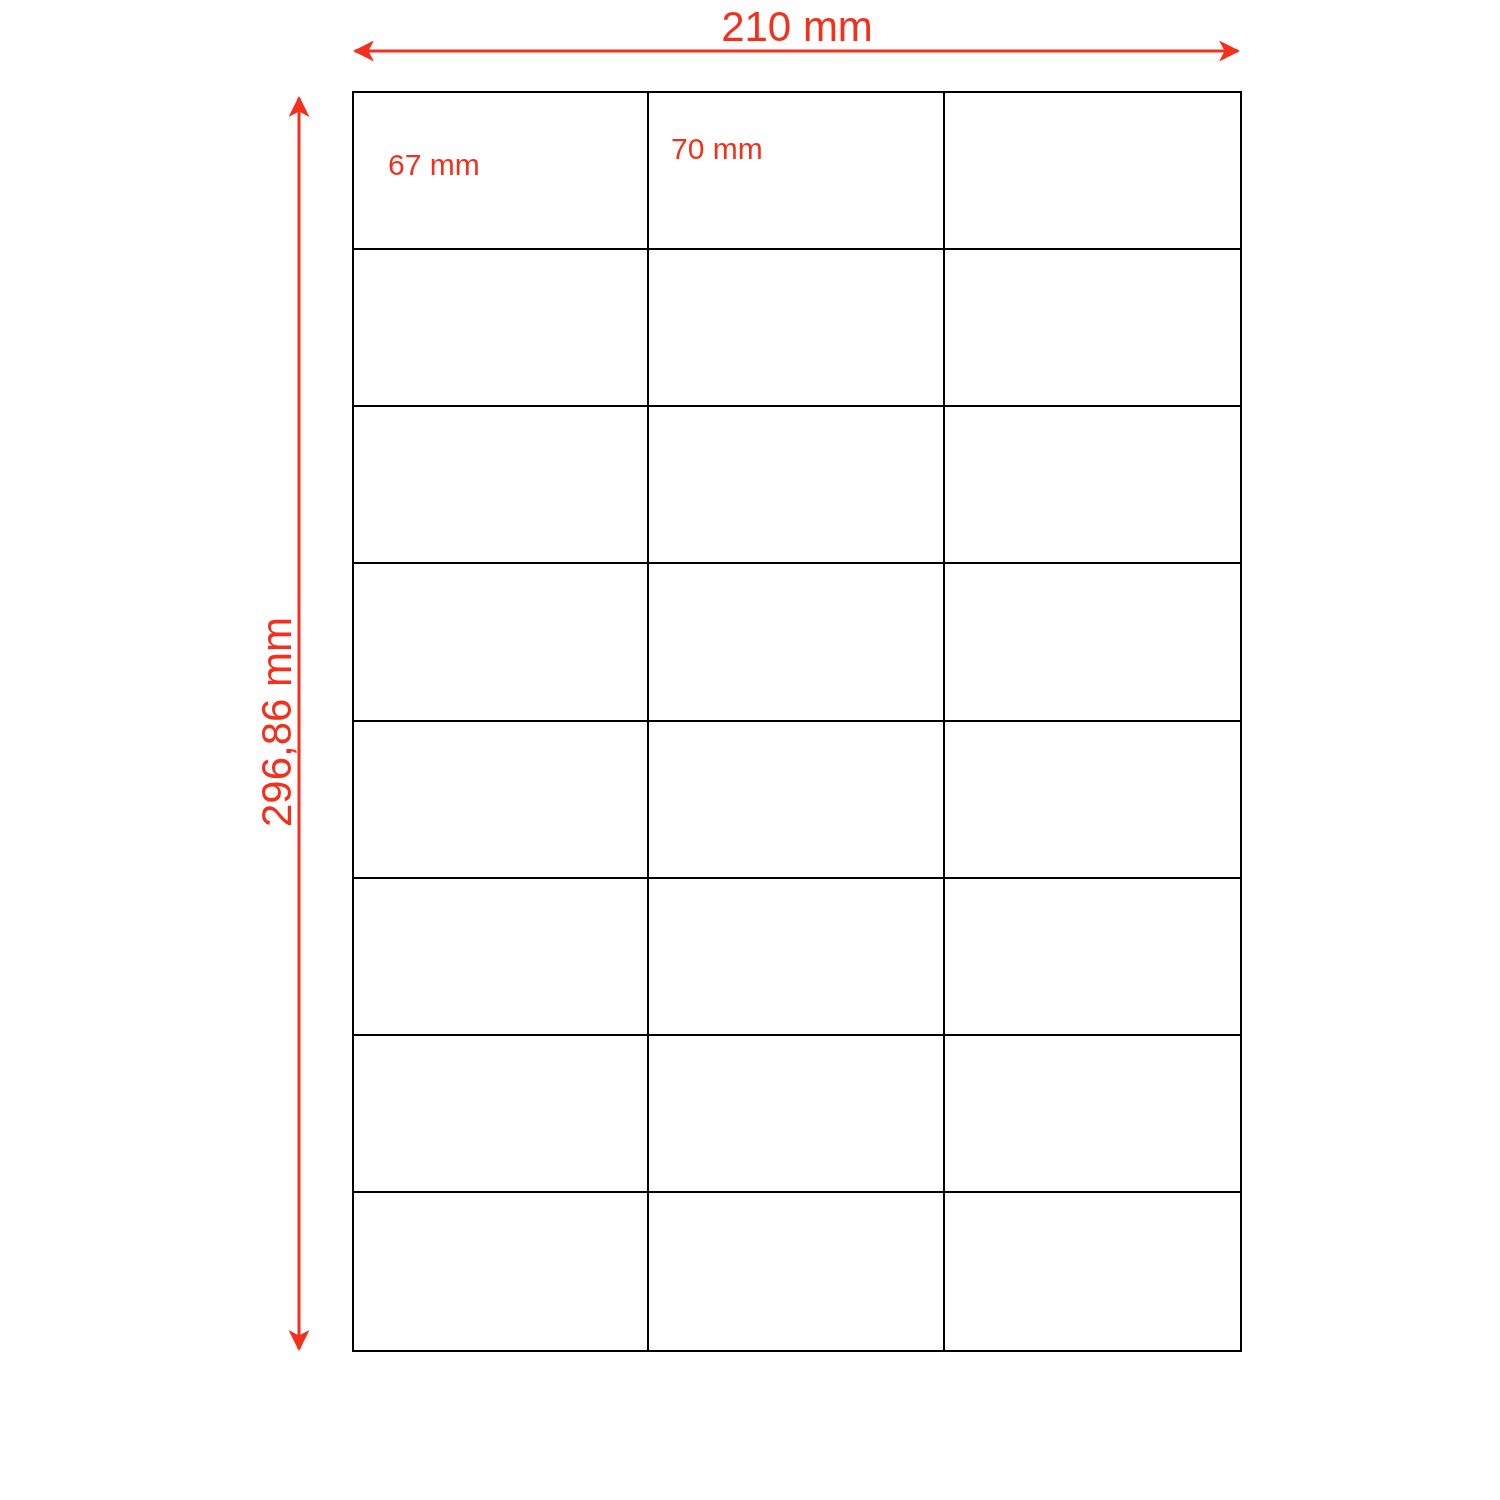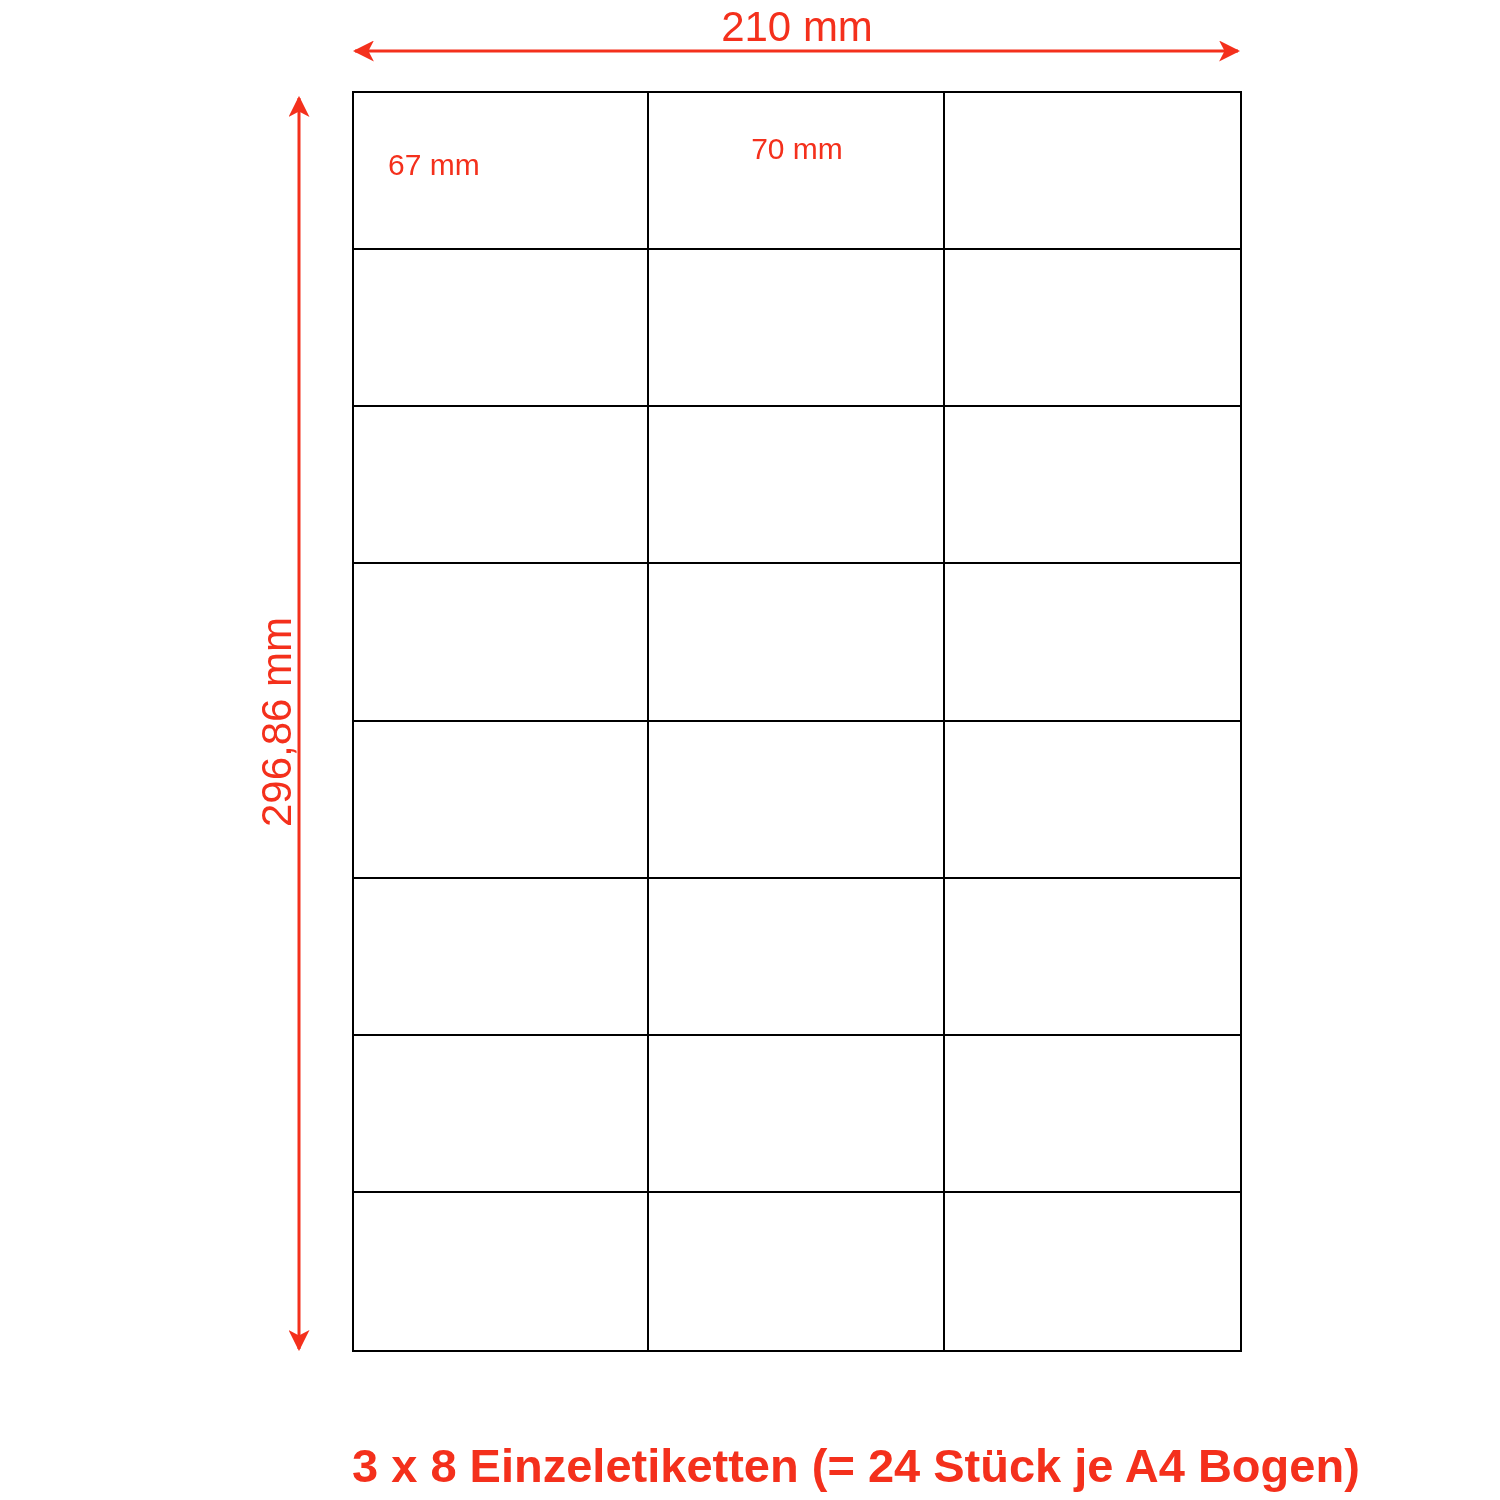--- a/index.html
+++ b/index.html
@@ -49,22 +49,22 @@
     left: 277px; top: 722px;
     font-size: 42px;
     transform: translate(-50%, -50%) rotate(-90deg);
   }
   .lbl-label-height {
     left: 388px; top: 164px;
     font-size: 30px;
     transform: translateY(-50%);
   }
   .lbl-label-width {
-    left: 653px; top: 148px; width: 288px;
-    text-align: center; font-size: 30px;
+    left: 671px; top: 148px; width: 288px;
+    text-align: left; font-size: 30px;
     transform: translateY(-50%);
   }
 
   .caption {
     position: absolute;
     left: 352px; top: 1438px; width: 890px;
     text-align: center;
     color: var(--accent, #f4301c);
     font-size: 47px;
     font-weight: bold;
@@ -116,15 +116,14 @@
     </div>
 
   <div class="dim-label lbl-sheet-width">210 mm</div>
 
   <div class="dim-label lbl-sheet-height">296,86 mm</div>
 
   <div class="dim-label lbl-label-height">67 mm</div>
 
   <div class="dim-label lbl-label-width">70 mm</div>
 
-  <div class="caption">3 x 8 Einzeletiketten (= 24 Stück je A4 Bogen)</div>
 
 </div>
 
 </body></html>

